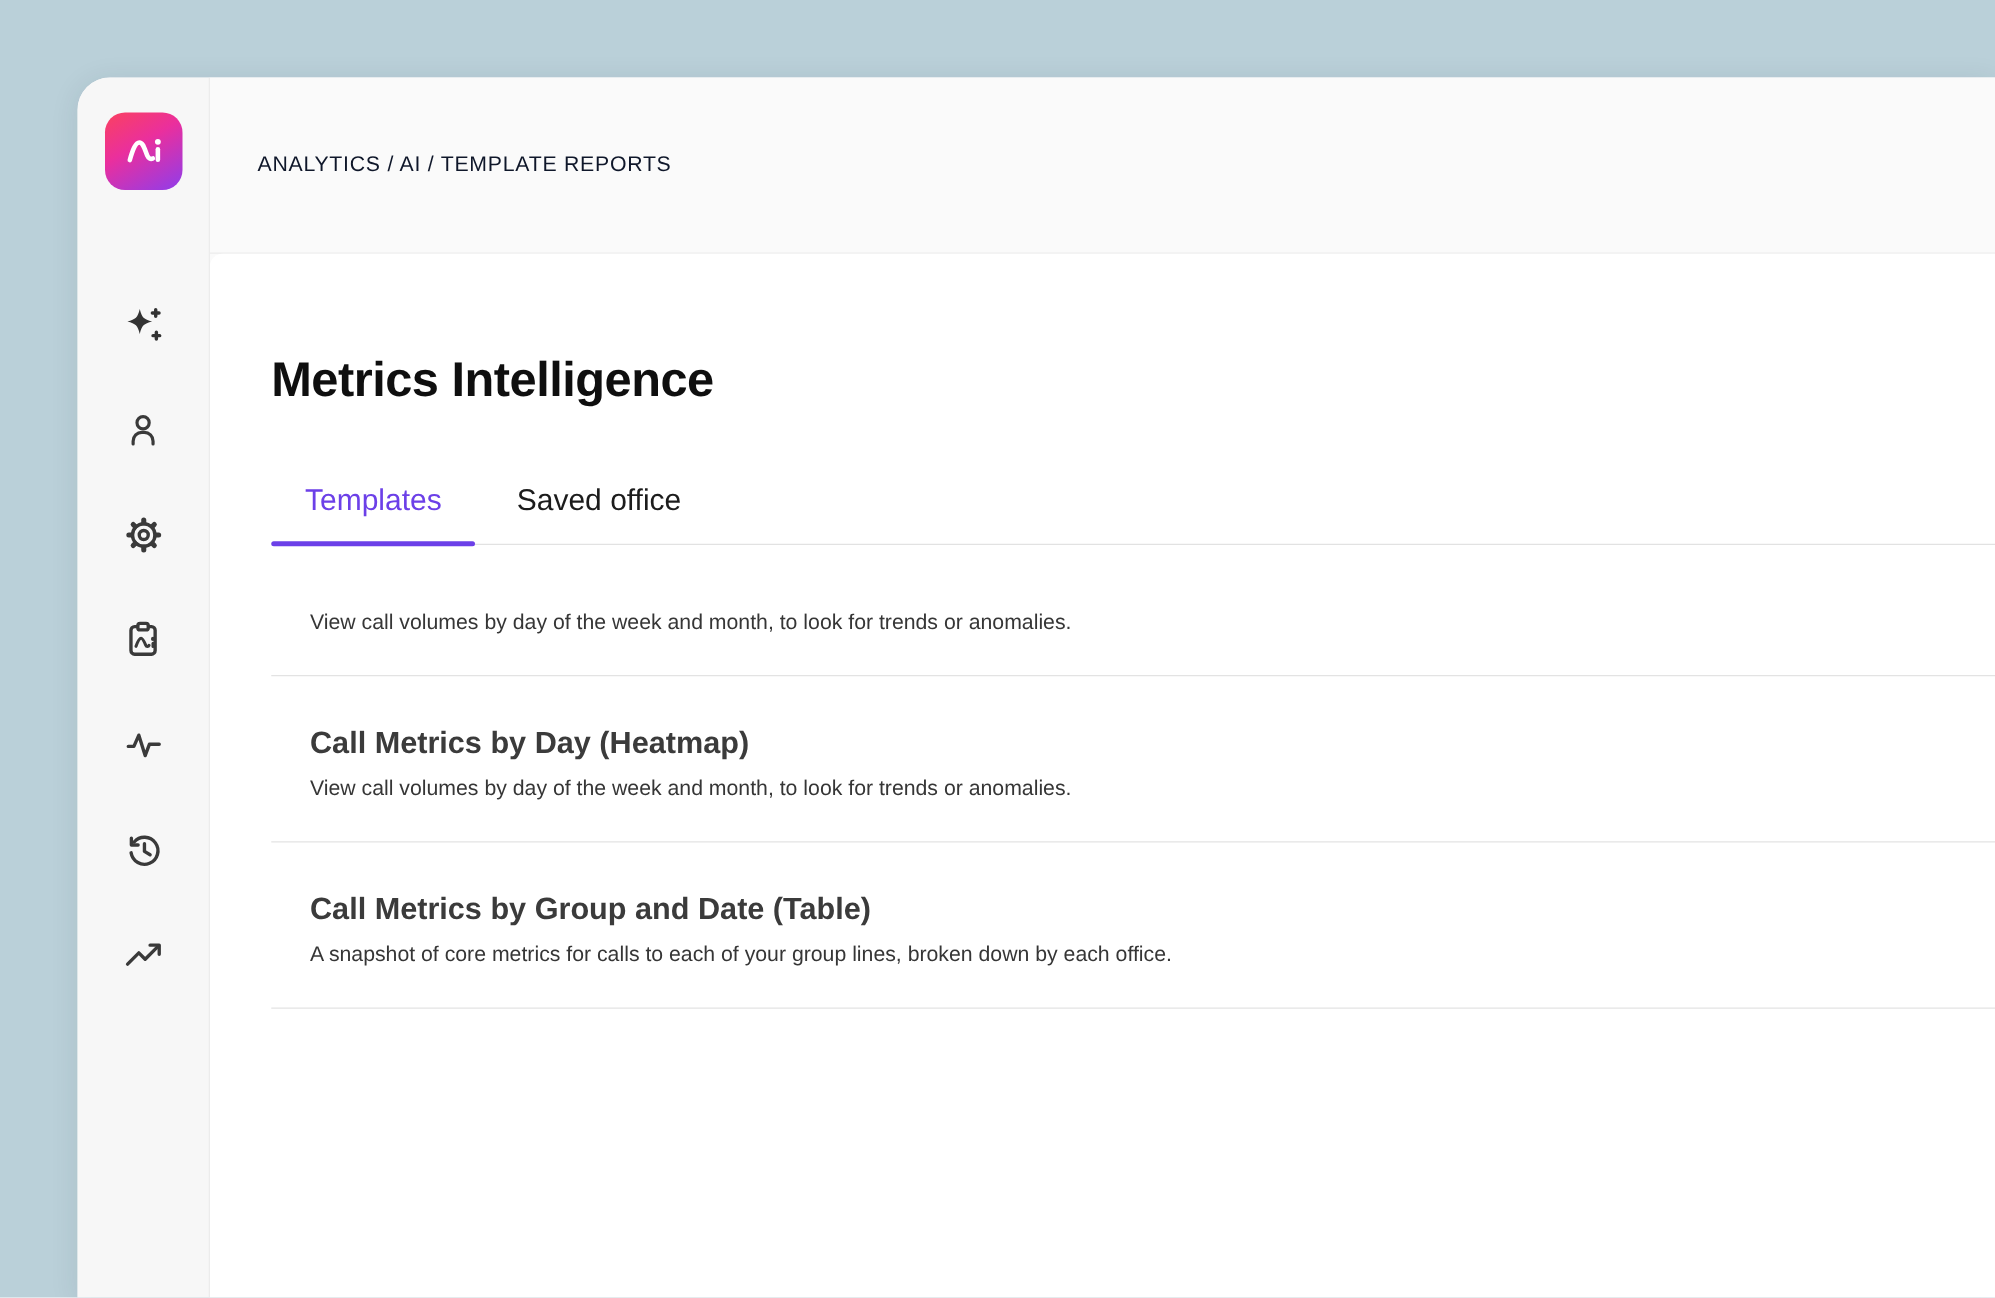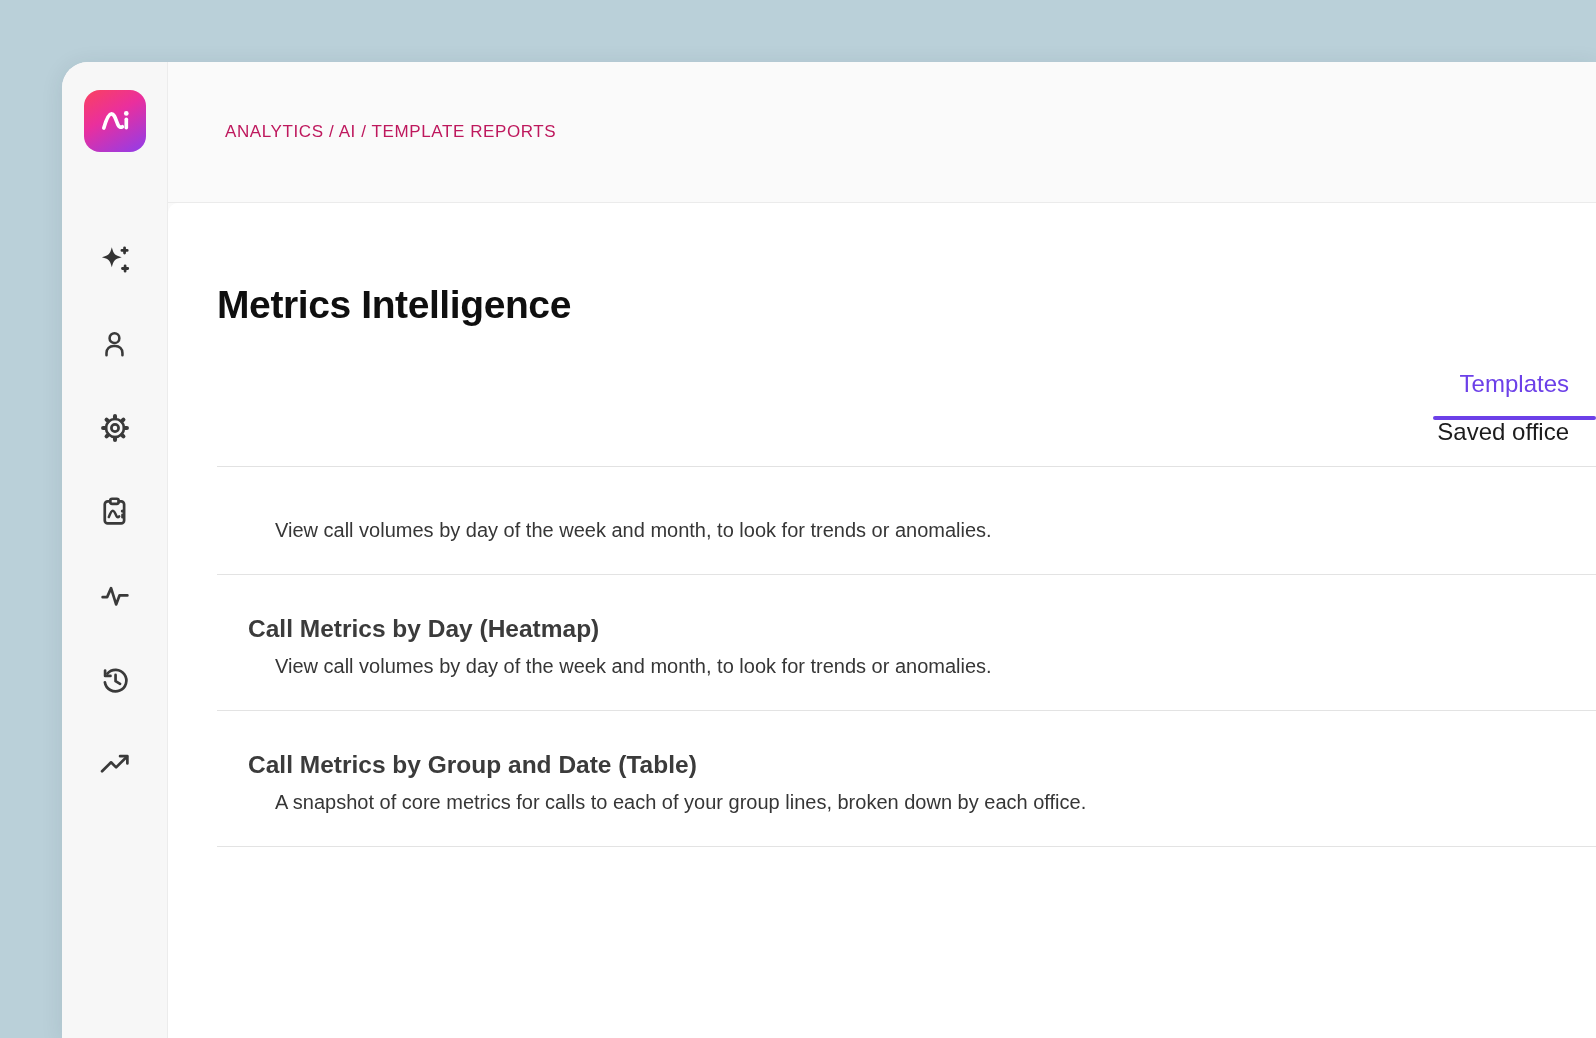--- a/index.html
+++ b/index.html
@@ -49,46 +49,44 @@
   
   .main { flex:1; display:flex; flex-direction:column; background:#fafafa; min-width:0; }
   .topbar {
     height:141px; flex-shrink:0;
     display:flex; align-items:center;
     padding-left:38px;
     background:#fafafa;
     border-bottom:1px solid #ebebeb;
   }
   .breadcrumb {
-    font-size:17px; color:#be185d; letter-spacing:.6px;
-    cursor:pointer;
-    margin-left:19px;
+    font-size:17px; color:#0f172a; letter-spacing:.6px;
+    cursor:pointer;
   }
   .content {
     flex:1; background:#ffffff;
     border-top-left-radius:10px;
     padding-left:49px;
     overflow:hidden;
   }
   .page-title {
     margin:80px 0 0;
     font-size:39px; font-weight:700; color:#0f0f0f;
     letter-spacing:-.4px;
   }
   .page-desc {
     margin-top:26px;
     font-size:19.5px; line-height:33px; color:#4e4e4e;
     white-space:pre-line;
   }
   
   .tabs {
-    margin-top:43px;
+    margin-top:60px;
     display:flex; align-items:flex-end;
     border-bottom:1px solid #e2e2e2;
-    flex-direction:column;
   }
   .tab {
     position:relative;
     padding:0 27px 20px;
     font-size:24px; color:#1c1c1c;
     cursor:pointer;
   }
   .tab + .tab { margin-left:6px; }
   .tab.active { color:#6c40e8; }
   .tab.active::after {
@@ -99,21 +97,21 @@
   .template-item {
     padding:40px 20px 32px 31px;
     border-bottom:1px solid #e3e3e3;
     cursor:pointer;
   }
   .template-title {
     font-size:24.5px; font-weight:700; color:#3b3b3b;
   }
   .template-desc {
     margin-top:12px;
-    font-size:20px; color:#363636;margin-left:27px;
+    font-size:17px; color:#363636;
   }
 </style>
 </head>
 <body>
 
 <div class="window">
 
   <div class="sidebar">
 
     <div class="logo">

